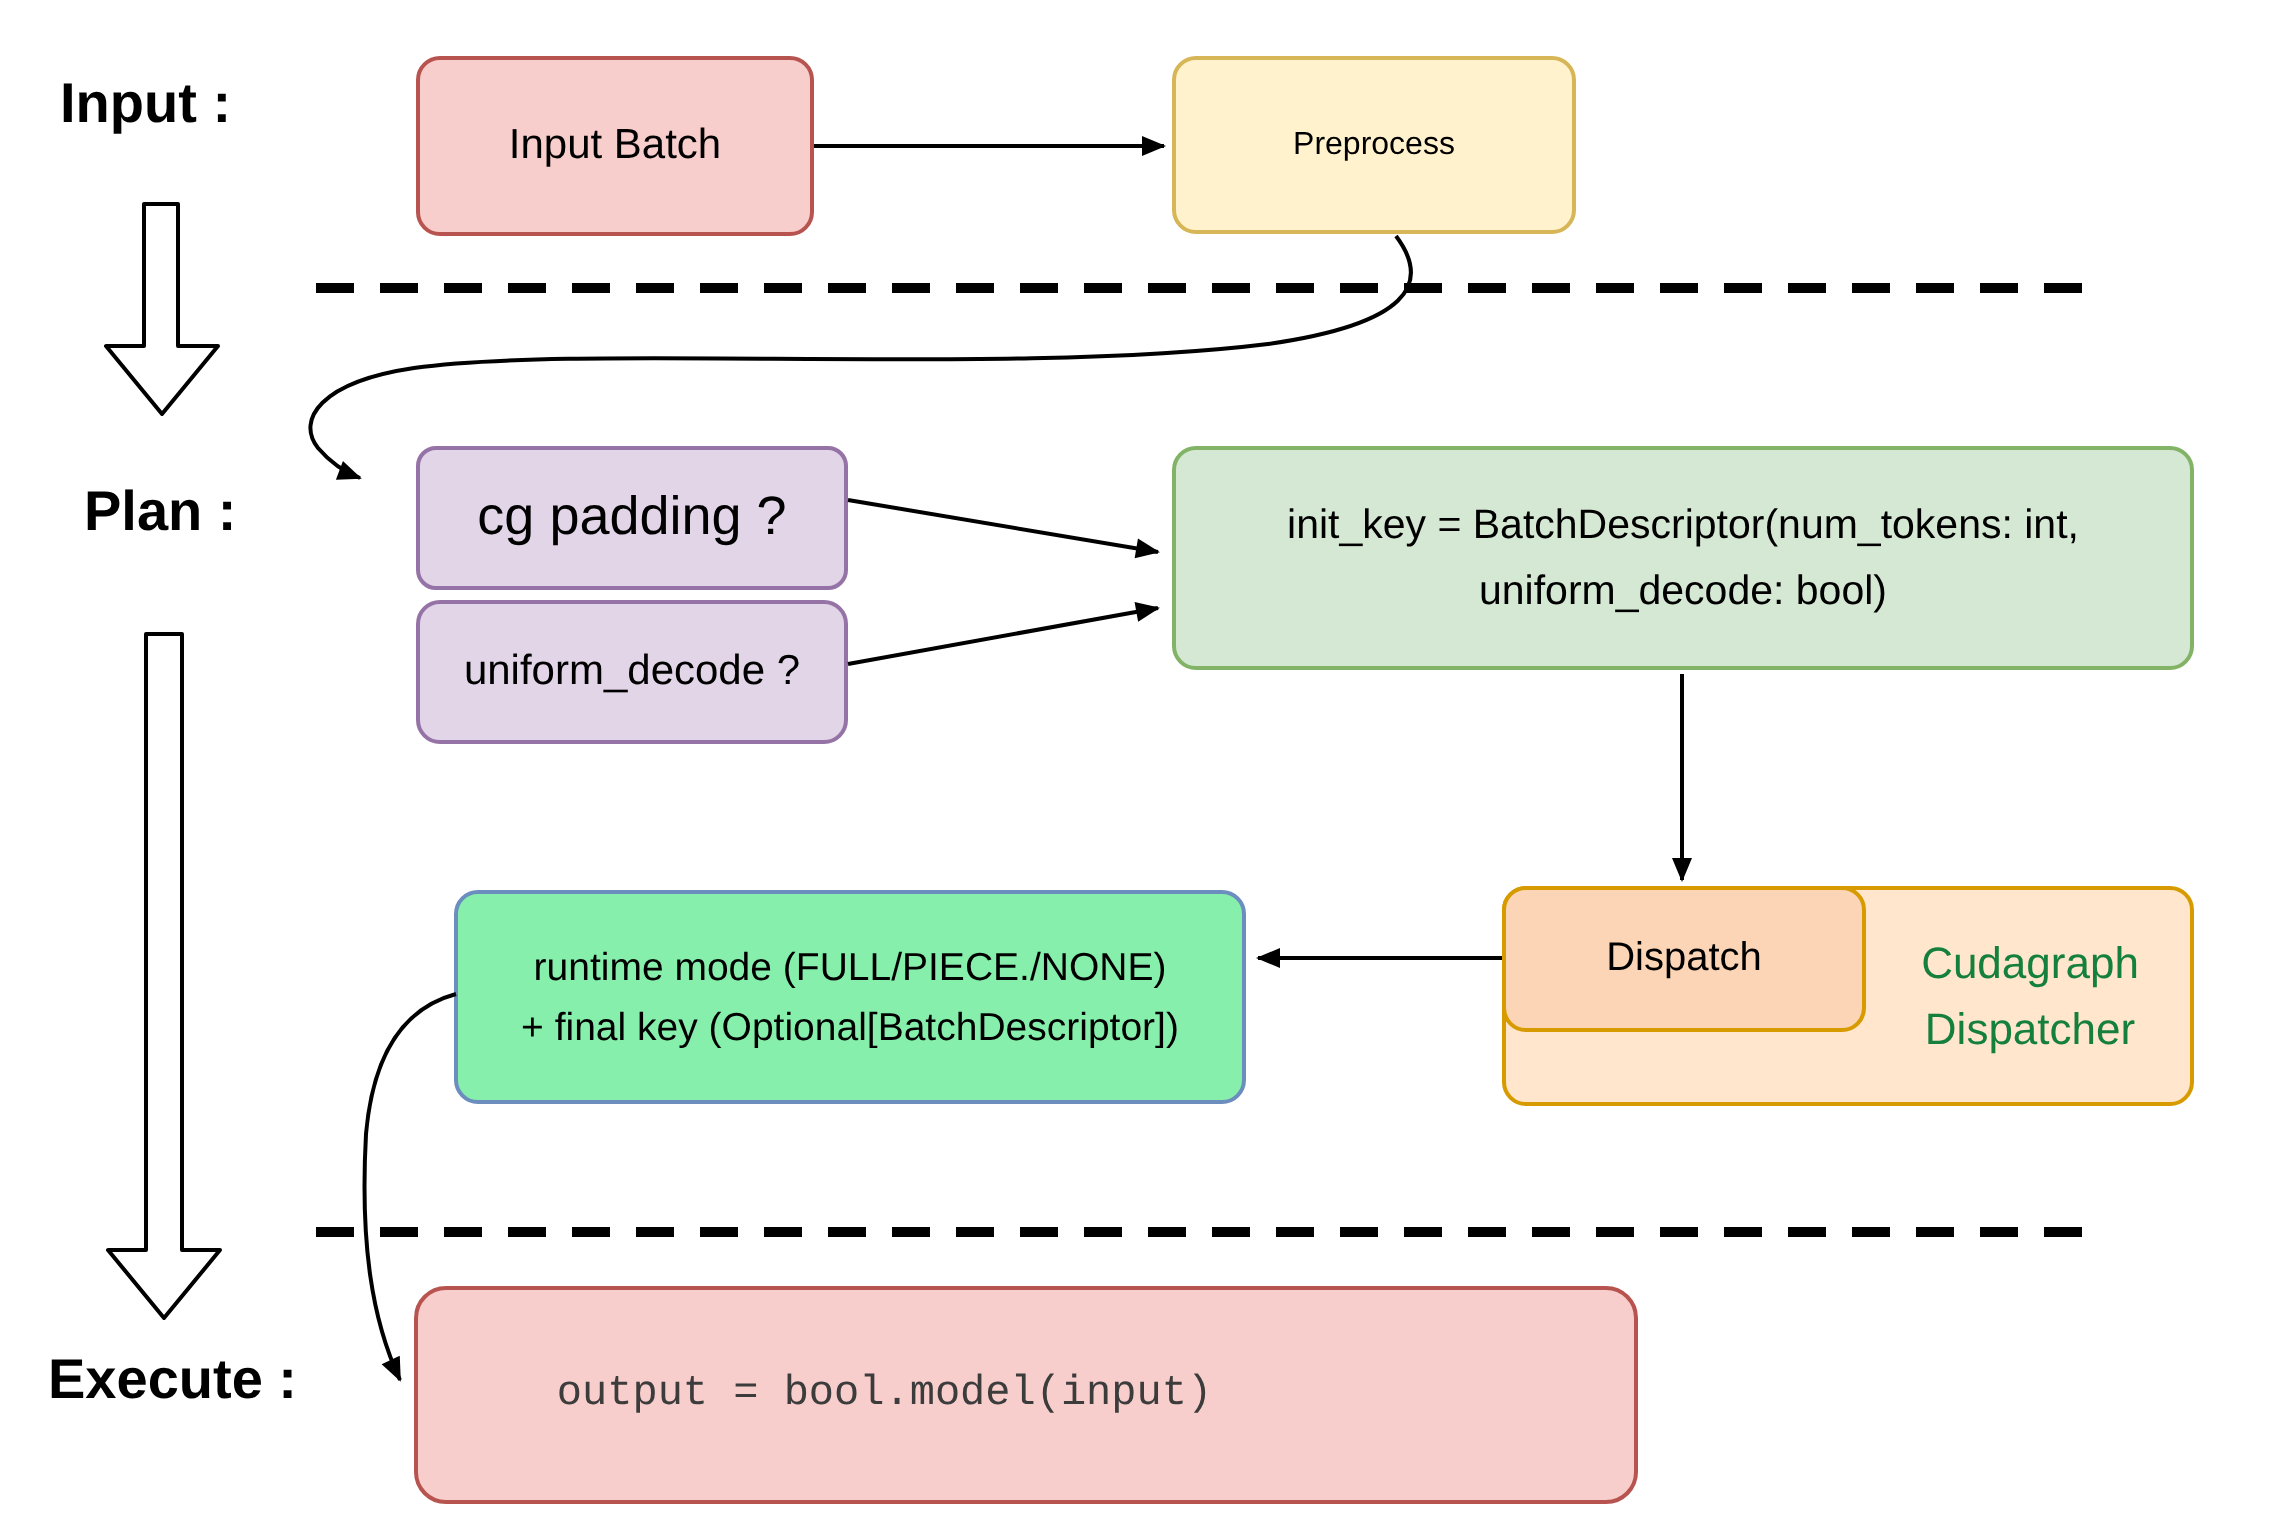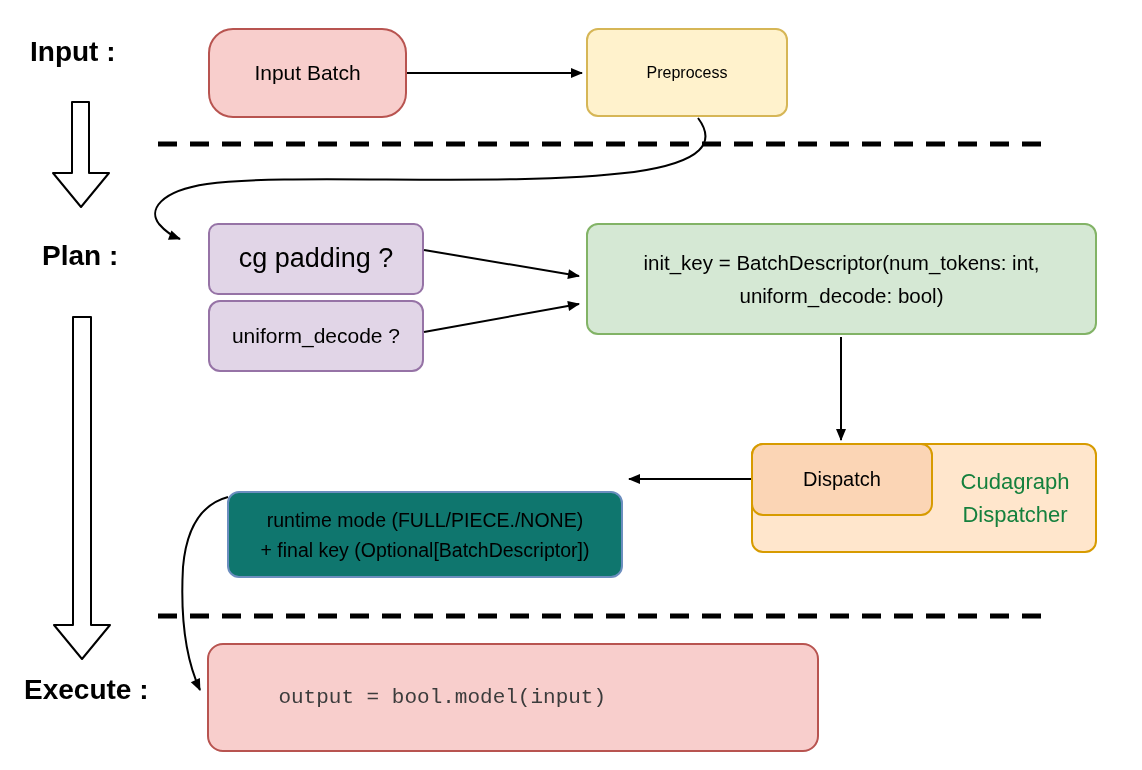--- a/index.html
+++ b/index.html
@@ -25,33 +25,33 @@
     display:flex;
     flex-direction:column;
     align-items:center;
     justify-content:center;
     text-align:center;
     color:#000;
     line-height:1.25;
   }
   .node span{display:block;white-space:nowrap;}
 
-  #box-input-batch{left:208px;top:28px;width:199px;height:90px;background:#F8CECC;border-color:#B85450;font-size:21px;border-radius:25px;}
+  #box-input-batch{left:208px;top:28px;width:199px;height:90px;background:#F8CECC;border-color:#B85450;font-size:21px;}
   #box-preprocess{left:586px;top:28px;width:202px;height:89px;background:#FFF2CC;border-color:#D6B656;font-size:16px;}
   #box-cg-padding{left:208px;top:223px;width:216px;height:72px;background:#E1D5E7;border-color:#9673A6;font-size:27px;border-radius:10px;}
   #box-uniform-decode{left:208px;top:300px;width:216px;height:72px;background:#E1D5E7;border-color:#9673A6;font-size:21px;}
   #box-init-key{left:586px;top:223px;width:511px;height:112px;background:#D5E8D4;border-color:#82B366;font-size:20.5px;line-height:33px;}
   #box-dispatcher{left:751px;top:443px;width:346px;height:110px;background:#FFE6CC;border-color:#D79B00;}
   #box-dispatch{left:751px;top:443px;width:182px;height:73px;background:#FBD5B5;border-color:#D79B00;font-size:20px;}
   #label-cudagraph{
     position:absolute;left:933px;top:443px;width:164px;height:110px;
     display:flex;flex-direction:column;align-items:center;justify-content:center;
     font-size:22px;line-height:33px;color:#15803d;text-align:center;
   }
-  #box-runtime{left:227px;top:445px;width:396px;height:87px;background:#0f766e;border-color:#6C8EBF;font-size:19.5px;line-height:30px;margin-top:46px;}
+  #box-runtime{left:227px;top:445px;width:396px;height:107px;background:#86efac;border-color:#6C8EBF;font-size:19.5px;line-height:30px;}
   #box-code{
     left:207px;top:643px;width:612px;height:109px;
     background:#F8CECC;border-color:#B85450;border-radius:16px;
     font-family:"Liberation Mono", monospace;
     font-size:21px;color:#3C3C3C;
     align-items:flex-start;
     padding-left:19px;
     line-height:30px;
   }
   #box-code span{white-space:pre;text-align:left;}

